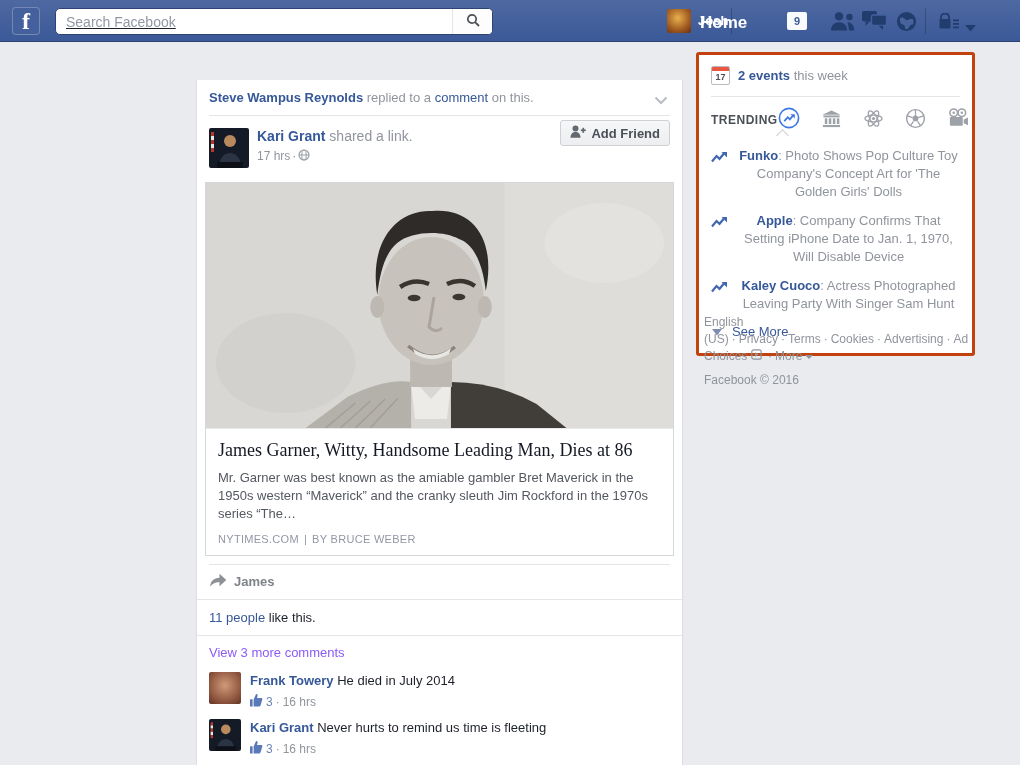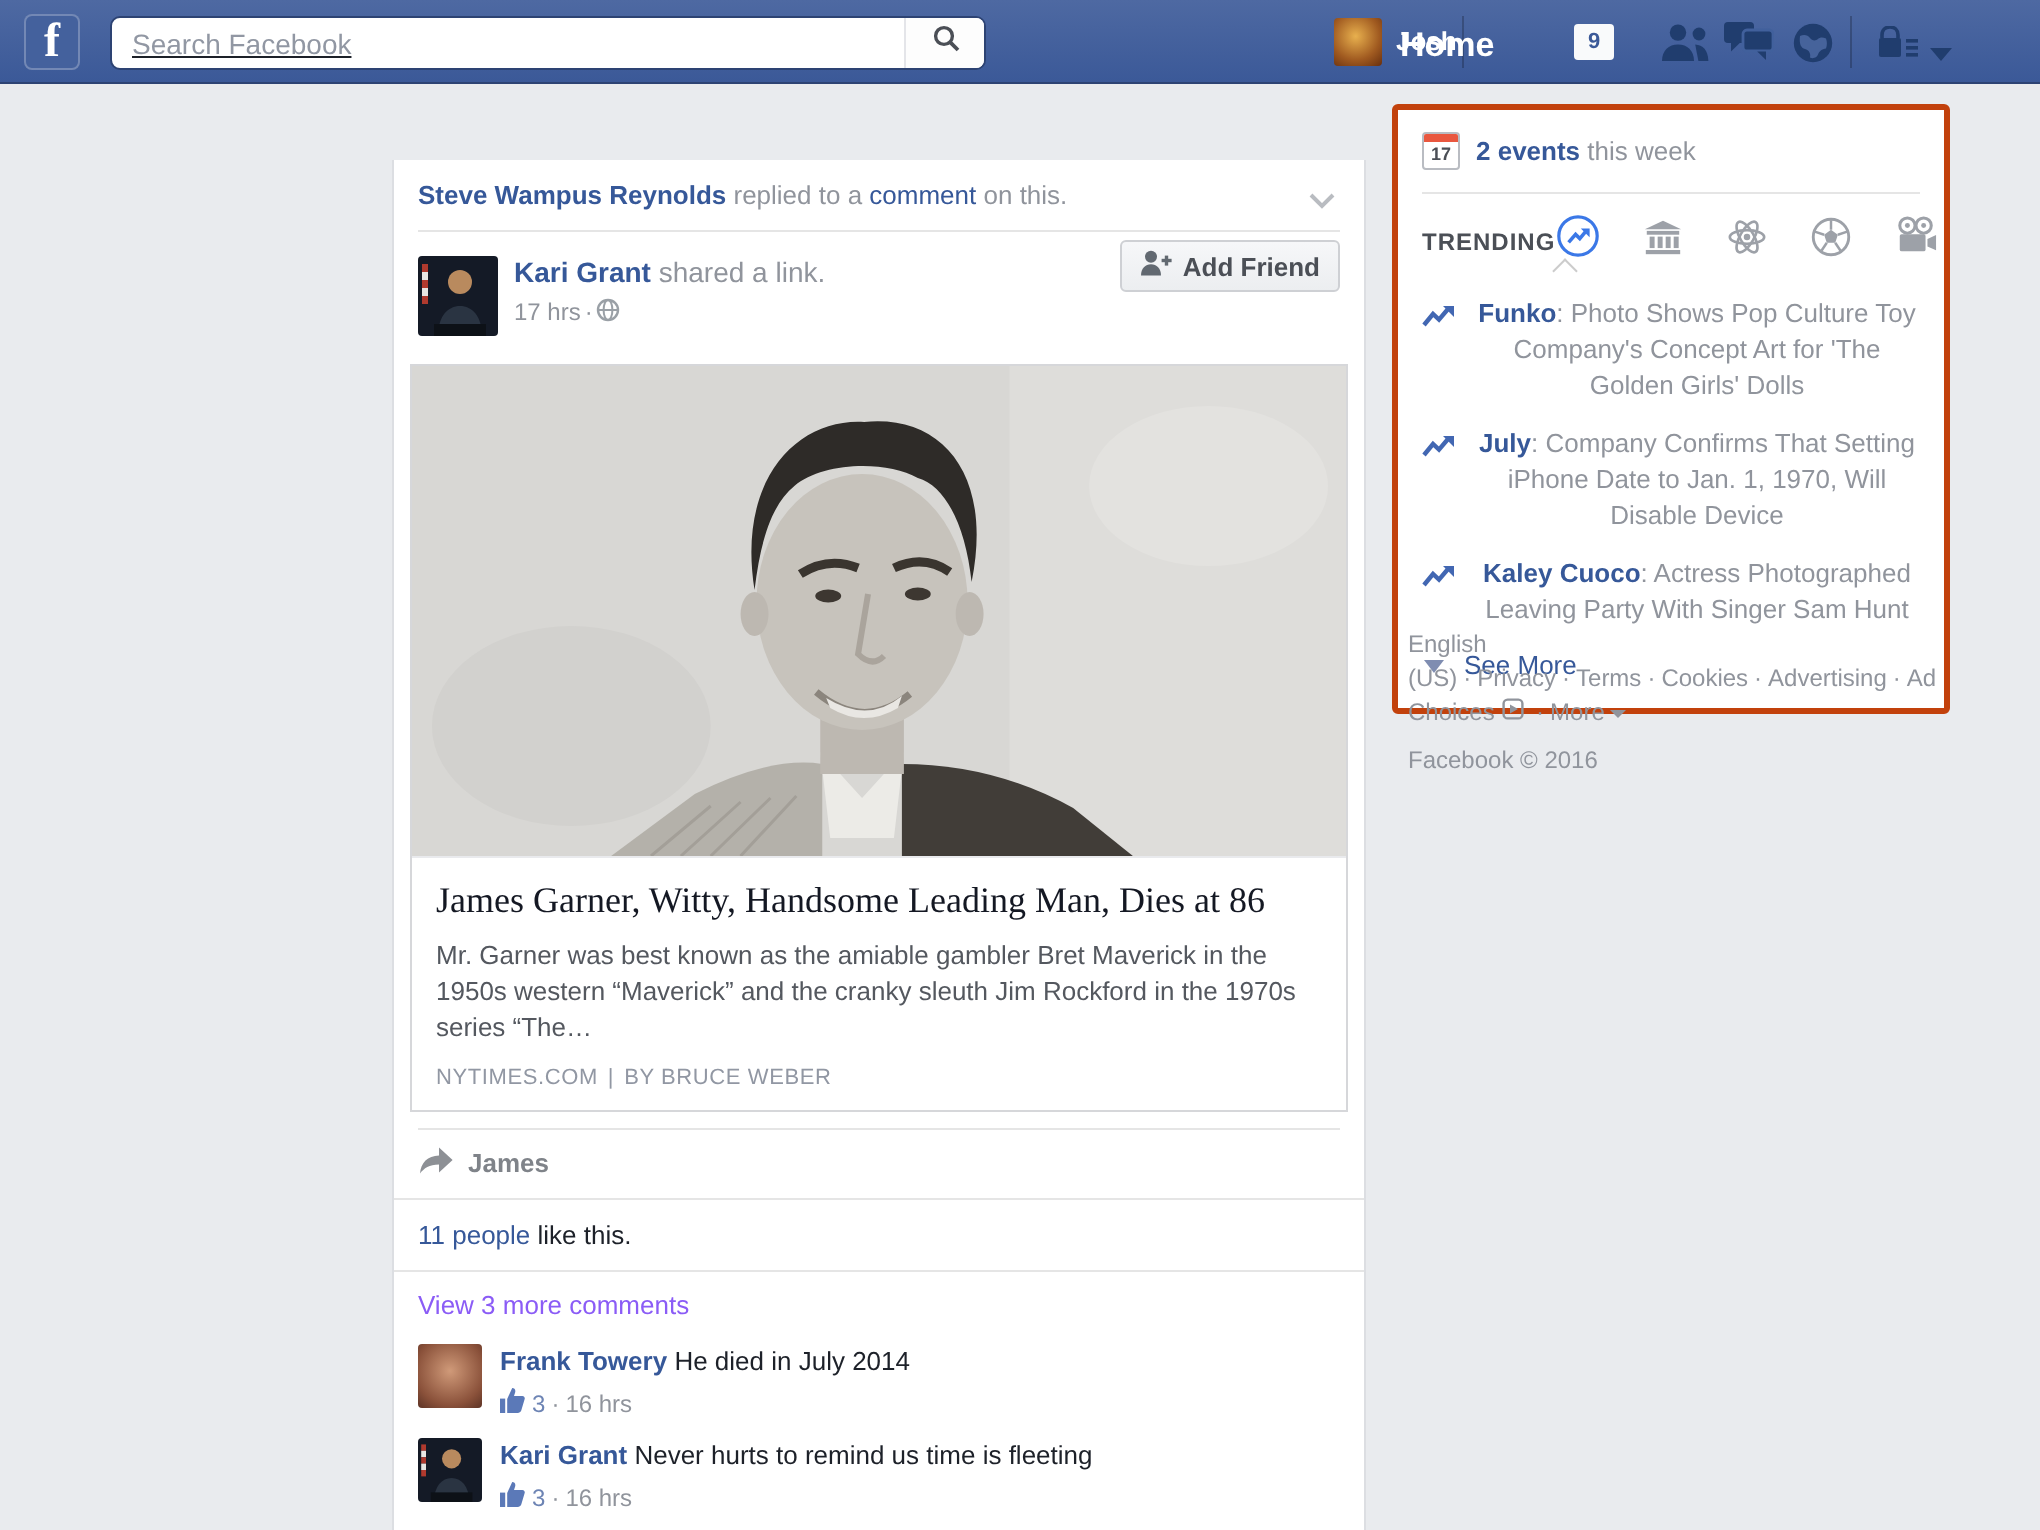--- a/index.html
+++ b/index.html
@@ -411,21 +411,21 @@
         </span>
         <span><span class="trend-topic">Funko</span><span>: Photo Shows Pop Culture Toy Company's Concept Art for 'The Golden Girls' Dolls</span></span>
       </div>
       <div class="trend-item">
         <span class="ticon">
           <svg width="17" height="12" viewBox="0 0 17 12">
               <path d="M1 10.5 L5.5 5 L8.5 7.8 L13 2.5" fill="none" stroke="#4267b2" stroke-width="2.2"></path>
               <path d="M10.5 1 h5.5 v5.5 z" fill="#4267b2"></path>
             </svg>
         </span>
-        <span><span class="trend-topic">July</span><span>: Company Confirms That Setting iPhone Date to Jan. 1, 1970, Will Disable Device</span></span>
+        <span><span class="trend-topic">Apple</span><span>: Company Confirms That Setting iPhone Date to Jan. 1, 1970, Will Disable Device</span></span>
       </div>
       <div class="trend-item">
         <span class="ticon">
           <svg width="17" height="12" viewBox="0 0 17 12">
               <path d="M1 10.5 L5.5 5 L8.5 7.8 L13 2.5" fill="none" stroke="#4267b2" stroke-width="2.2"></path>
               <path d="M10.5 1 h5.5 v5.5 z" fill="#4267b2"></path>
             </svg>
         </span>
         <span><span class="trend-topic">Kaley Cuoco</span><span>: Actress Photographed Leaving Party With Singer Sam Hunt</span></span>
       </div>

